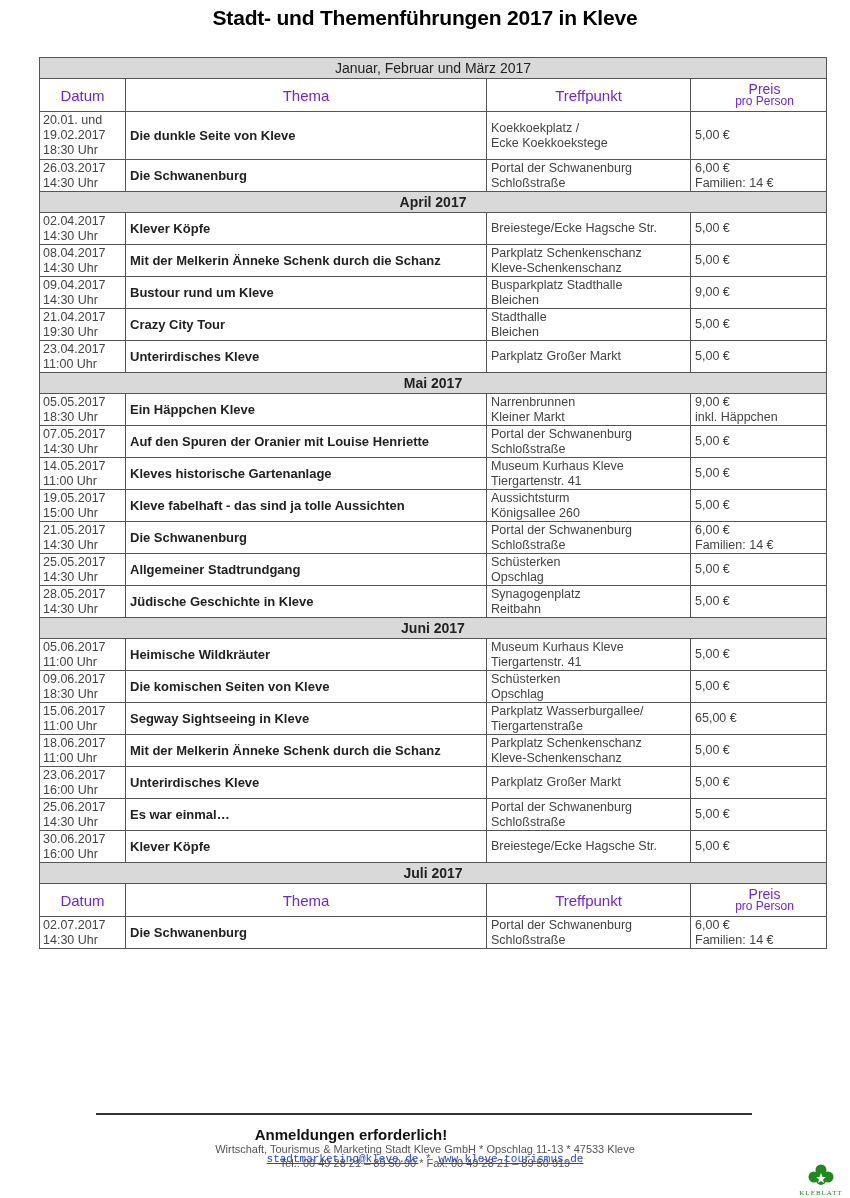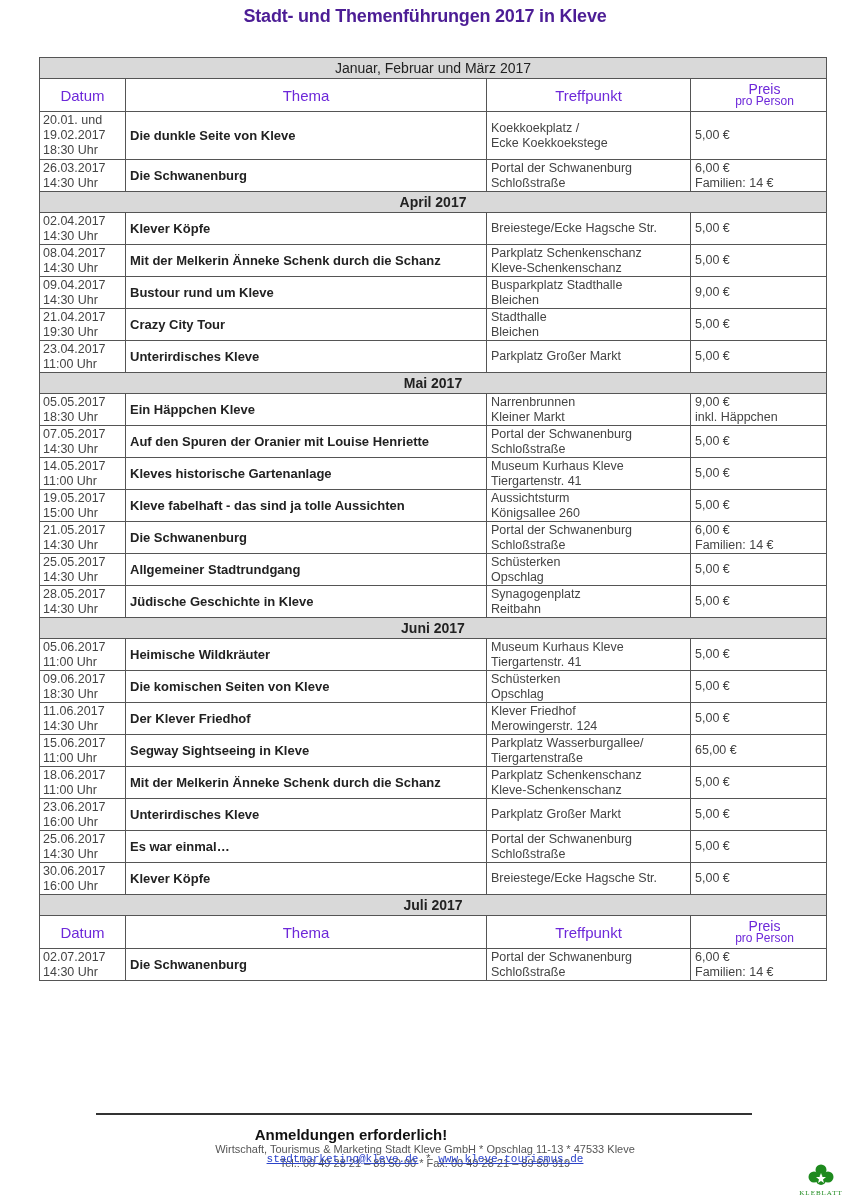--- a/index.html
+++ b/index.html
@@ -2,21 +2,21 @@
 <html><head>
 <meta charset="utf-8">
 <style>
   html, body { margin: 0; padding: 0; background: #ffffff; }
   body {
     width: 850px; height: 1198px; position: relative; overflow: hidden;
     font-family: "Liberation Sans", sans-serif; color: #222;
   }
   .title {
     position: absolute; top: 6px; left: 0; width: 850px; text-align: center;
-    font-size: 18px; font-weight: bold; color: #4c1d95; letter-spacing: -0.2px;
+    font-size: 21px; font-weight: bold; color: #000000; letter-spacing: -0.2px;
   }
   table.schedule {
     position: absolute; top: 57px; left: 39px; width: 787px;
     border-collapse: collapse; table-layout: fixed;
   }
   table.schedule td, table.schedule th {
     border: 1px solid #555; padding: 0 4px; vertical-align: middle;
   }
   col.c-date { width: 86px; }
   col.c-theme { width: 361px; }
@@ -179,26 +179,20 @@
         <td class="meet"><span>Museum Kurhaus Kleve</span><br><span>Tiergartenstr. 41</span></td>
         <td class="price"><span>5,00 €</span></td>
       </tr>
       <tr class="row">
         <td class="date"><span>09.06.2017</span><br><span>18:30 Uhr</span></td>
         <td class="theme">Die komischen Seiten von Kleve</td>
         <td class="meet"><span>Schüsterken</span><br><span>Opschlag</span></td>
         <td class="price"><span>5,00 €</span></td>
       </tr>
       <tr class="row">
-        <td class="date"><span>11.06.2017</span><br><span>14:30 Uhr</span></td>
-        <td class="theme">Der Klever Friedhof</td>
-        <td class="meet"><span>Klever Friedhof</span><br><span>Merowingerstr. 124</span></td>
-        <td class="price"><span>5,00 €</span></td>
-      </tr>
-      <tr class="row">
         <td class="date"><span>15.06.2017</span><br><span>11:00 Uhr</span></td>
         <td class="theme">Segway Sightseeing in Kleve</td>
         <td class="meet"><span>Parkplatz Wasserburgallee/</span><br><span>Tiergartenstraße</span></td>
         <td class="price"><span>65,00 €</span></td>
       </tr>
       <tr class="row">
         <td class="date"><span>18.06.2017</span><br><span>11:00 Uhr</span></td>
         <td class="theme">Mit der Melkerin Änneke Schenk durch die Schanz</td>
         <td class="meet"><span>Parkplatz Schenkenschanz</span><br><span>Kleve-Schenkenschanz</span></td>
         <td class="price"><span>5,00 €</span></td>

